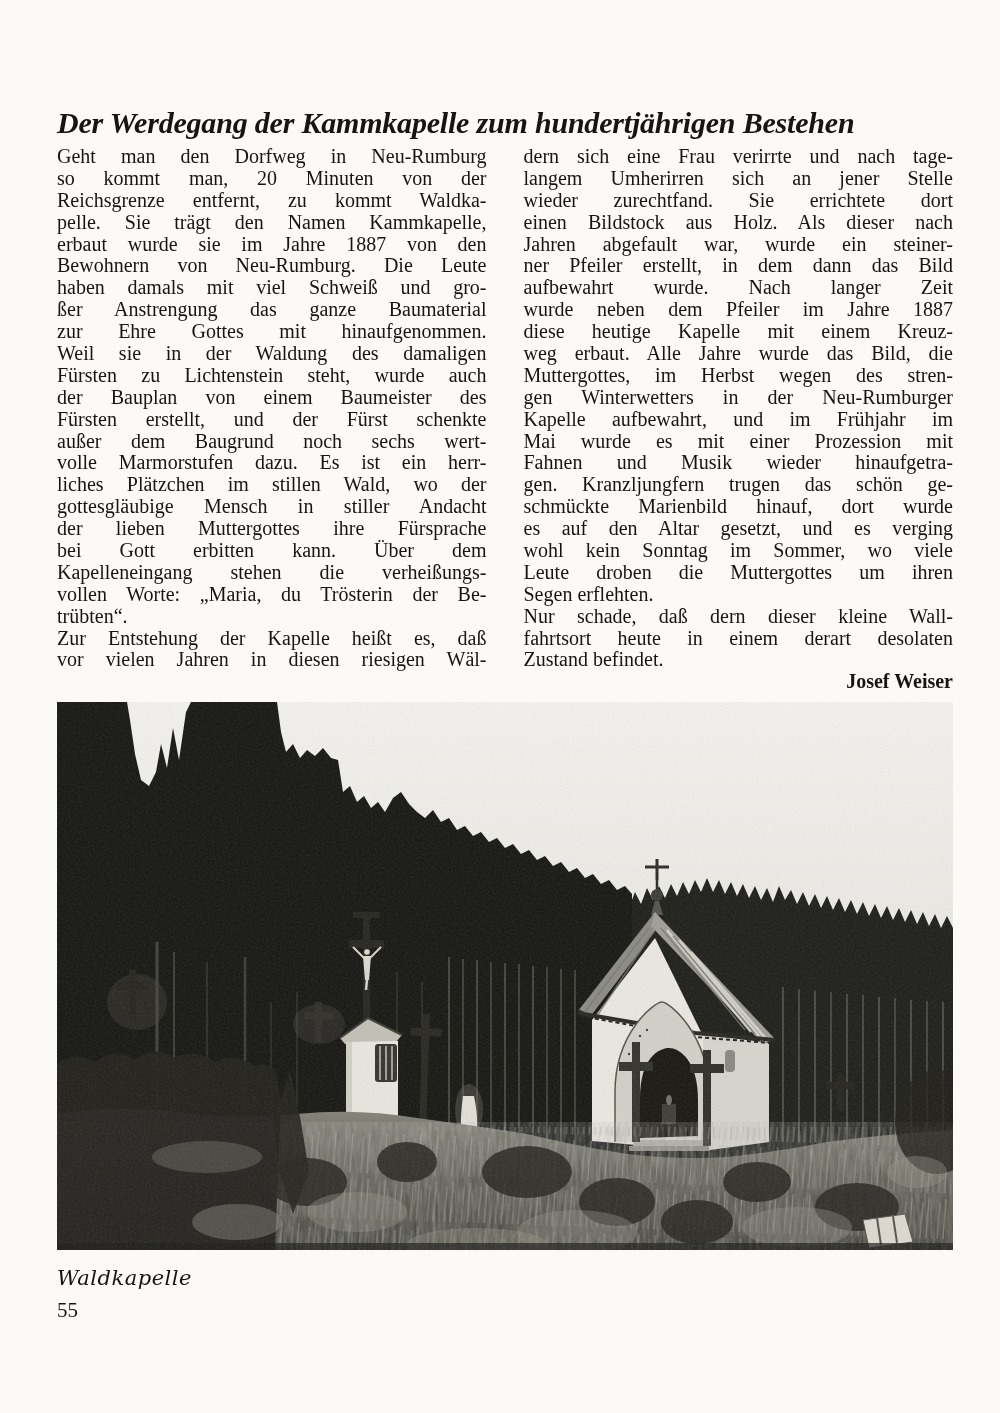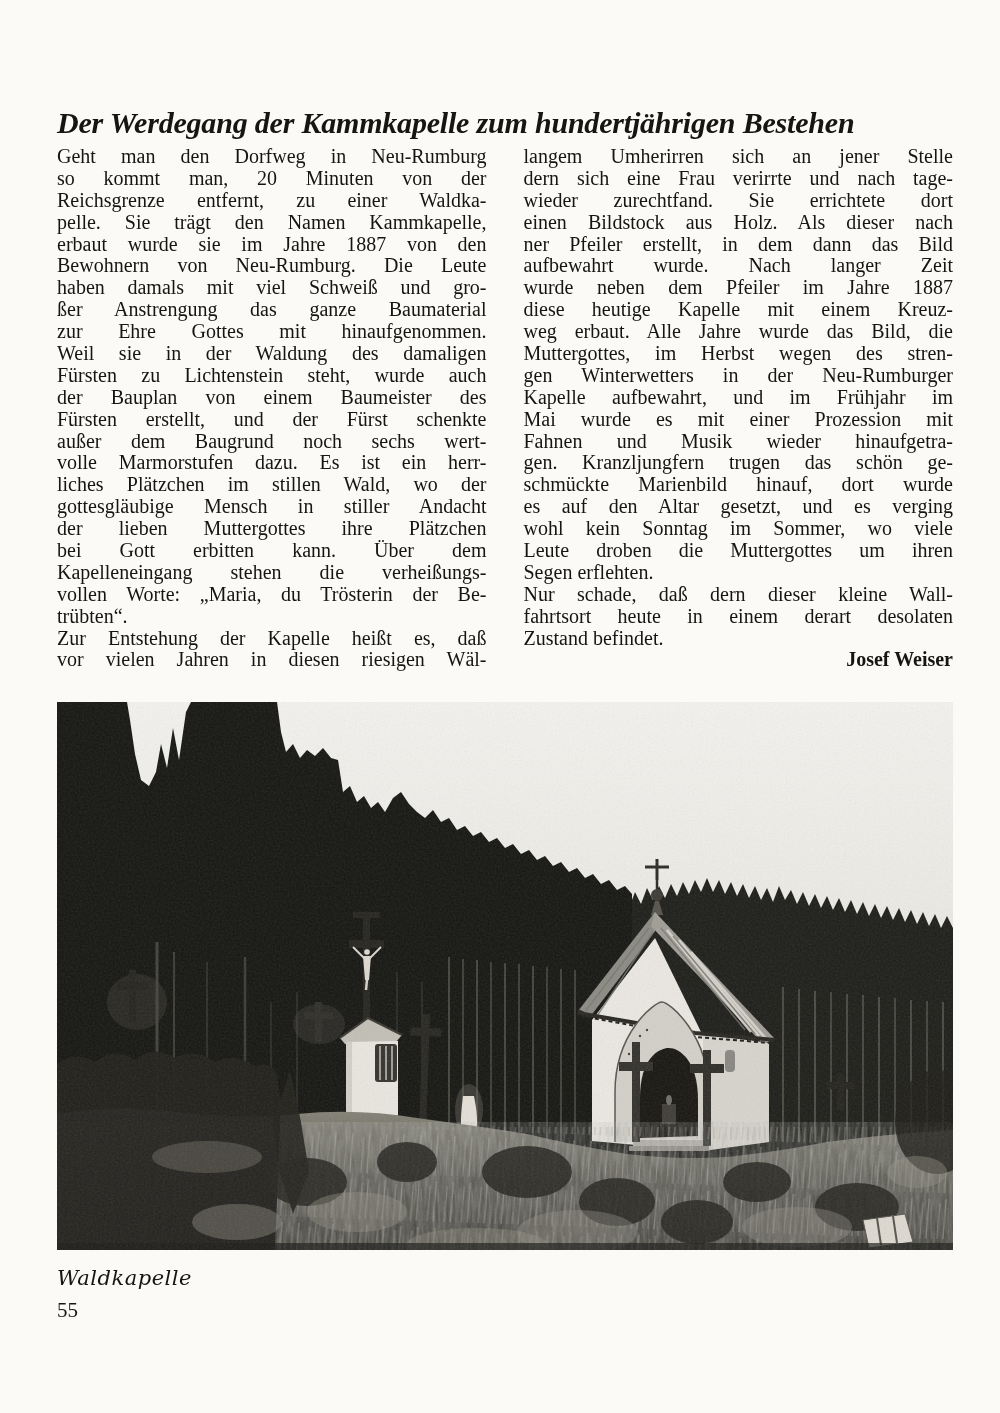--- a/index.html
+++ b/index.html
@@ -55,48 +55,49 @@
 <body>
 
 <div class="sheet">
 
   <div class="content">
     <h1 class="title">Der Werdegang der Kammkapelle zum hundertjährigen Bestehen</h1>
     <div class="columns">
       <div class="col">
           <div class="tline">Geht man den Dorfweg in Neu-Rumburg</div>
           <div class="tline">so kommt man, 20 Minuten von der</div>
-          <div class="tline">Reichsgrenze entfernt, zu einer Waldka-</div>
+          <div class="tline">Reichsgrenze entfernt, zu kommt Waldka-</div>
           <div class="tline">pelle. Sie trägt den Namen Kammkapelle,</div>
           <div class="tline">erbaut wurde sie im Jahre 1887 von den</div>
           <div class="tline">Bewohnern von Neu-Rumburg. Die Leute</div>
           <div class="tline">haben damals mit viel Schweiß und gro-</div>
           <div class="tline">ßer Anstrengung das ganze Baumaterial</div>
           <div class="tline">zur Ehre Gottes mit hinaufgenommen.</div>
           <div class="tline">Weil sie in der Waldung des damaligen</div>
           <div class="tline">Fürsten zu Lichtenstein steht, wurde auch</div>
           <div class="tline">der Bauplan von einem Baumeister des</div>
           <div class="tline">Fürsten erstellt, und der Fürst schenkte</div>
           <div class="tline">außer dem Baugrund noch sechs wert-</div>
           <div class="tline">volle Marmorstufen dazu. Es ist ein herr-</div>
           <div class="tline">liches Plätzchen im stillen Wald, wo der</div>
           <div class="tline">gottesgläubige Mensch in stiller Andacht</div>
-          <div class="tline">der lieben Muttergottes ihre Plätzchen</div>
+          <div class="tline">der lieben Muttergottes ihre Fürsprache</div>
           <div class="tline">bei Gott erbitten kann. Über dem</div>
           <div class="tline">Kapelleneingang stehen die verheißungs-</div>
           <div class="tline">vollen Worte: „Maria, du Trösterin der Be-</div>
           <div class="tline end">trübten“.</div>
           <div class="tline">Zur Entstehung der Kapelle heißt es, daß</div>
           <div class="tline">vor vielen Jahren in diesen riesigen Wäl-</div>
         </div>
       <div class="col">
+          <div class="tline">dern sich eine Frau verirrte und nach tage-</div>
           <div class="tline">langem Umherirren sich an jener Stelle</div>
-          <div class="tline">dern sich eine Frau verirrte und nach tage-</div>
           <div class="tline">wieder zurechtfand. Sie errichtete dort</div>
           <div class="tline">einen Bildstock aus Holz. Als dieser nach</div>
+          <div class="tline">Jahren abgefault war, wurde ein steiner-</div>
           <div class="tline">ner Pfeiler erstellt, in dem dann das Bild</div>
           <div class="tline">aufbewahrt wurde. Nach langer Zeit</div>
           <div class="tline">wurde neben dem Pfeiler im Jahre 1887</div>
           <div class="tline">diese heutige Kapelle mit einem Kreuz-</div>
           <div class="tline">weg erbaut. Alle Jahre wurde das Bild, die</div>
           <div class="tline">Muttergottes, im Herbst wegen des stren-</div>
           <div class="tline">gen Winterwetters in der Neu-Rumburger</div>
           <div class="tline">Kapelle aufbewahrt, und im Frühjahr im</div>
           <div class="tline">Mai wurde es mit einer Prozession mit</div>
           <div class="tline">Fahnen und Musik wieder hinaufgetra-</div>

